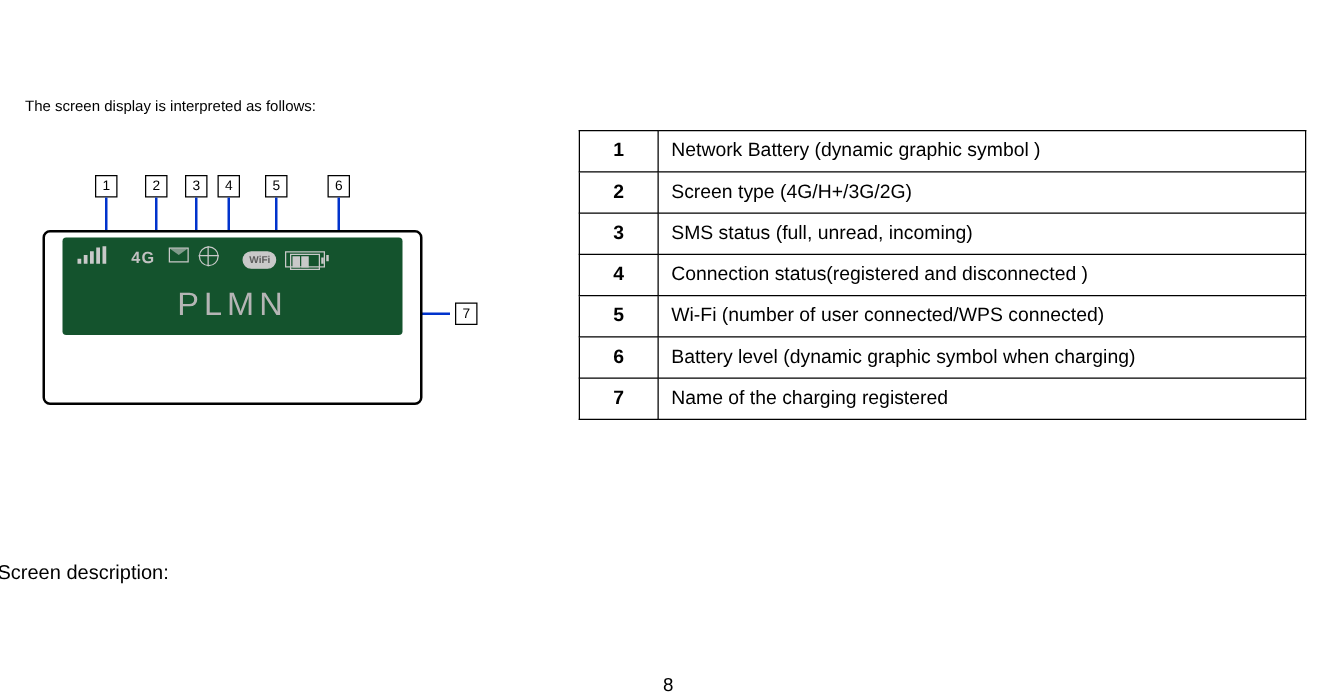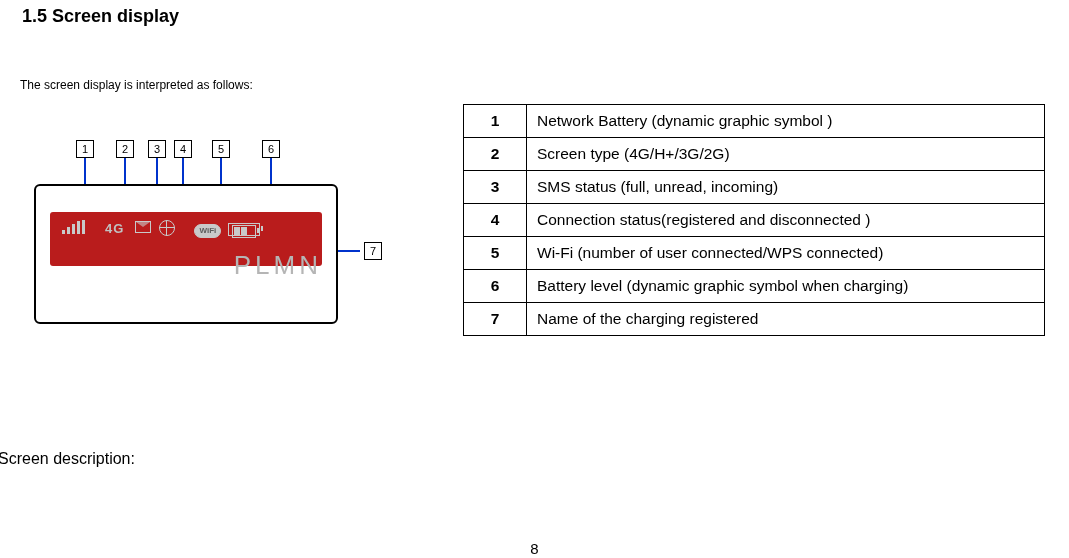--- a/index.html
+++ b/index.html
@@ -1,31 +1,31 @@
 <!DOCTYPE html>
 <html><head>
 <meta charset="utf-8">
 <style>
 html,body{margin:0;padding:0;font-family:Arial,Helvetica,sans-serif;font-size:15.5px;color:#000;background:#fff}
 .page{position:relative;width:1069px;height:558px}
 .section-title{position:absolute;left:22px;top:6px;font-weight:bold;font-size:18px}
 .intro{position:absolute;left:20px;top:78px;font-size:12px}
 .diagram-wrap{position:absolute;left:34px;top:130px;width:360px;height:210px}
 .device{position:absolute;left:0;top:54px;width:300px;height:136px;border:2px solid #000;border-radius:6px;background:#fff}
-.screen{position:absolute;left:14px;top:26px;right:14px;height:54px;background:#b91c1c;border-radius:3px}
+.screen{position:absolute;left:14px;top:4px;right:14px;height:78px;background:#14532d;border-radius:3px}
 .statusbar{position:absolute;left:10px;top:7px;right:10px;height:20px;white-space:nowrap}
 .icon-slot{display:inline-block;vertical-align:middle;height:18px;width:28px;text-align:center;color:#c9c9c9;font-size:13px;line-height:18px}
 .icon-slot.sig{width:26px}
 .icon-slot.net{width:28px;font-weight:bold;color:#c1c1c1;letter-spacing:1px}
 .icon-slot.sms{width:20px}
 .icon-slot.conn{width:20px}
 .icon-slot.wifi{width:32px}
 .icon-slot.batt{width:30px}
 .gap{display:inline-block;width:6px}
-.plmn{position:absolute;left:0;right:0;top:38px;text-align:right;color:#b5b5b5;font-size:26px;letter-spacing:4px}
+.plmn{position:absolute;left:0;right:0;top:38px;text-align:center;color:#b5b5b5;font-size:26px;letter-spacing:4px}
 
 .sig-bars{display:inline-block;position:relative;width:22px;height:14px}
 .sig-bars span{position:absolute;bottom:0;width:3px;background:#c9c9c9}
 .sig-bars span:nth-child(1){left:0;height:4px}
 .sig-bars span:nth-child(2){left:5px;height:7px}
 .sig-bars span:nth-child(3){left:10px;height:10px}
 .sig-bars span:nth-child(4){left:15px;height:13px}
 .sig-bars span:nth-child(5){left:20px;height:14px}
 
 .env{display:inline-block;width:14px;height:10px;border:1.5px solid #c9c9c9;position:relative;top:0}
@@ -60,21 +60,20 @@
 .table{position:absolute;left:463px;top:104px;border-collapse:collapse;width:582px}
 .table td{border:1px solid #000;padding:7px 10px;font-size:15.5px}
 .table td.num{width:42px;text-align:center;font-weight:bold}
 .desc{position:absolute;left:-2px;top:450px;font-size:16px}
 .pagenum{position:absolute;left:0;right:0;top:540px;text-align:center;font-size:15px}
 </style>
 </head>
 <body>
 
 <div class="page">
-  <div class="section-title">1.5 Screen display</div>
   <div class="intro">The screen display is interpreted as follows:</div>
 
   <div class="diagram-wrap">
 
     <div class="callout-label lbl1">1</div>
     <div class="arrow-v arr1"></div>
     <div class="callout-label lbl2">2</div>
     <div class="arrow-v arr2"></div>
     <div class="callout-label lbl3">3</div>
     <div class="arrow-v arr3"></div>

